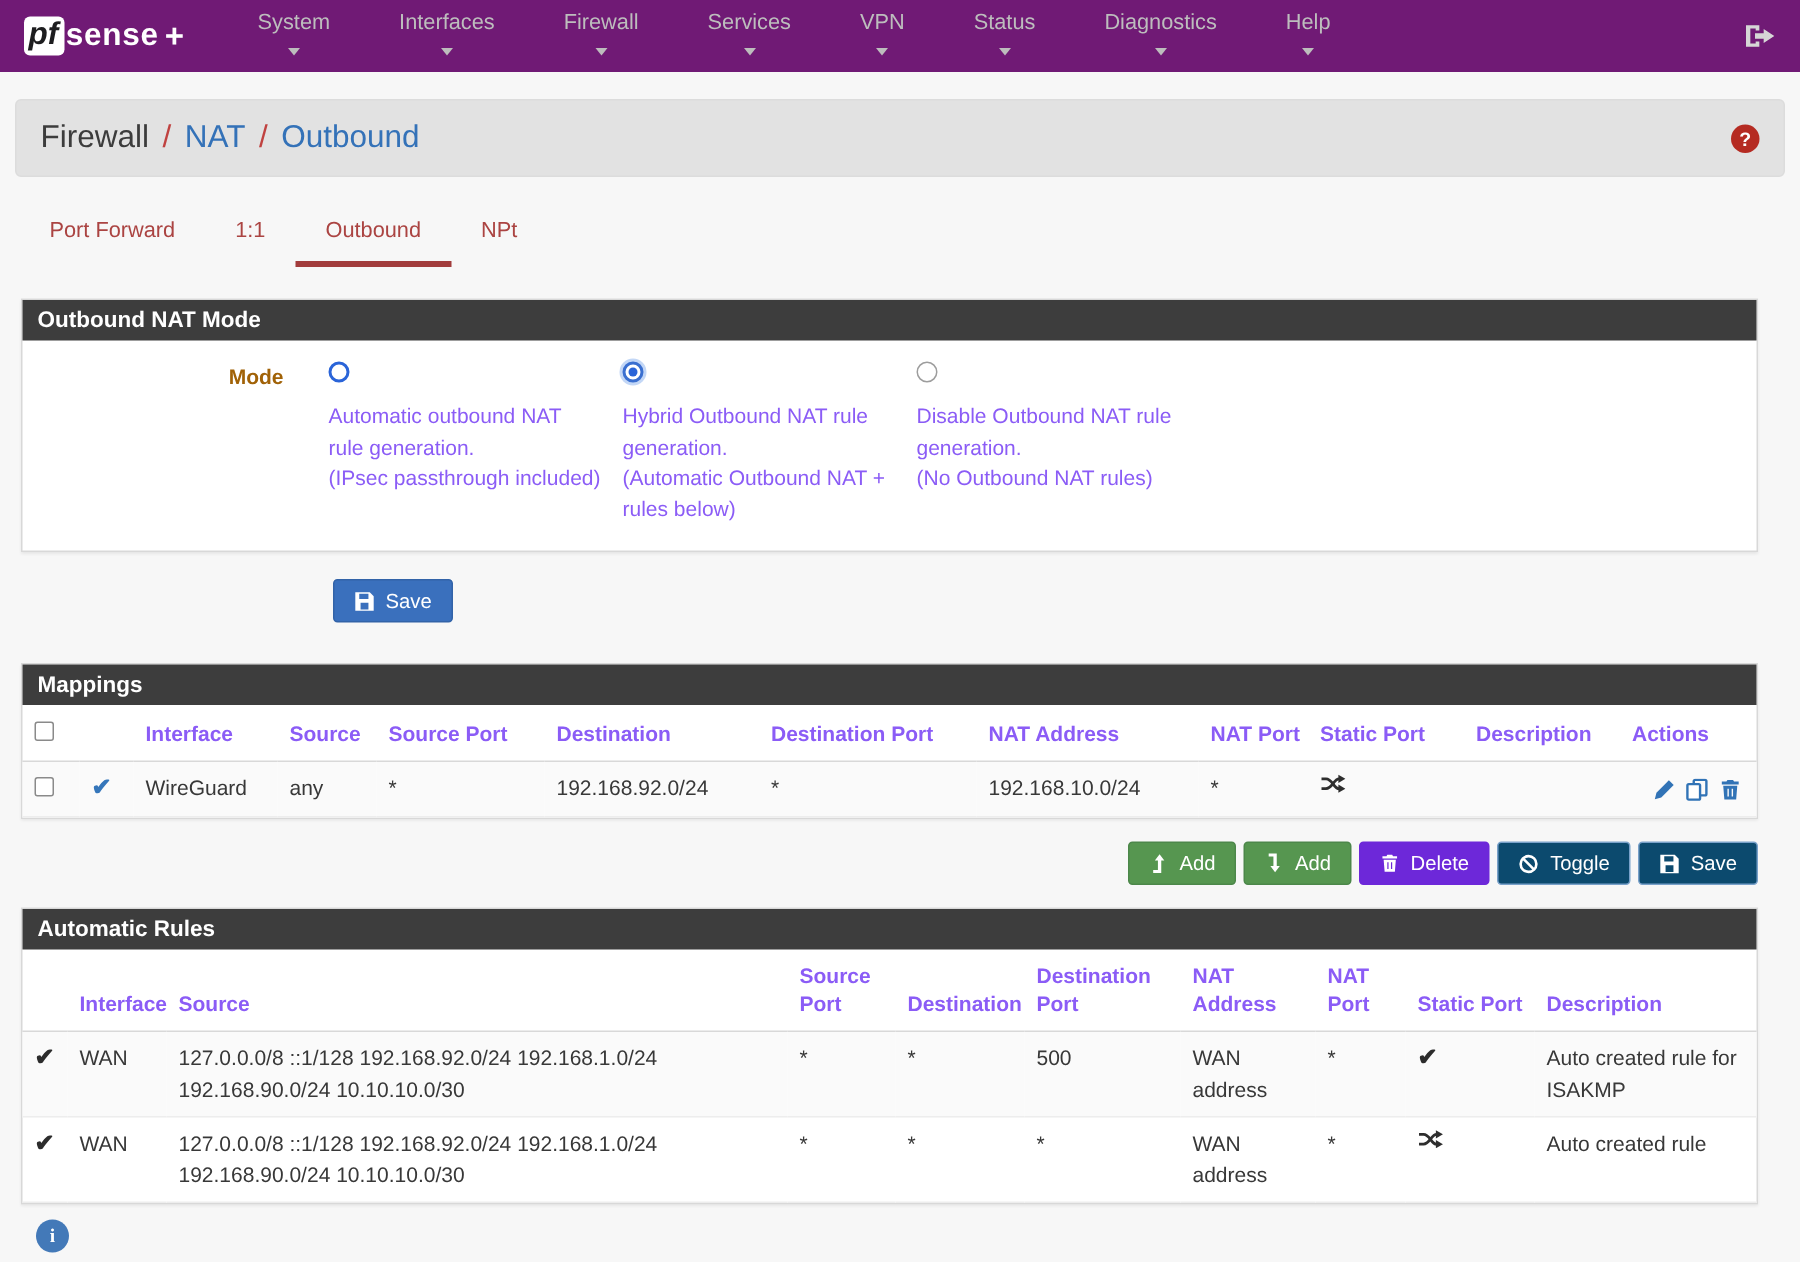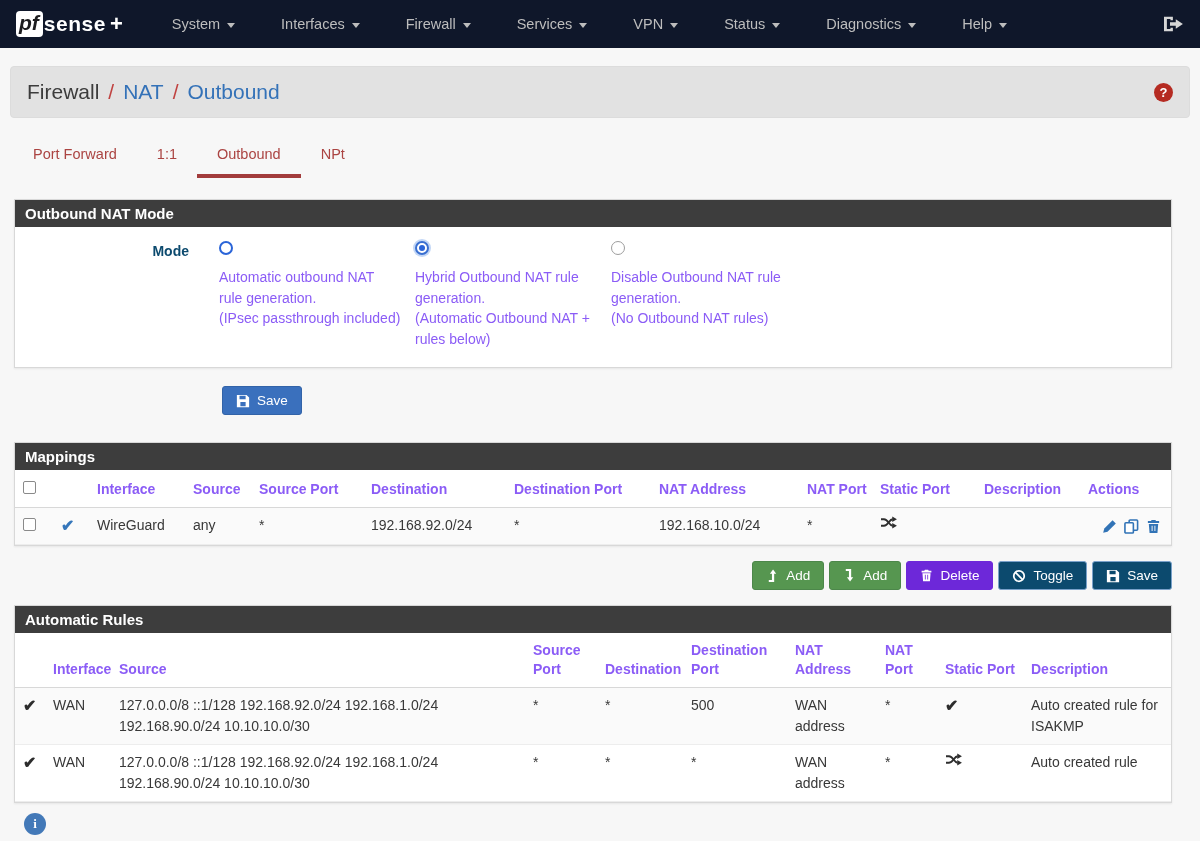--- a/index.html
+++ b/index.html
@@ -1,26 +1,26 @@
 <!DOCTYPE html>
 <html><head>
 <meta charset="utf-8">
 <style>
   * { margin:0; padding:0; box-sizing:border-box; }
   html,body { width:1200px; height:841px; overflow:hidden; }
   body { font-family:"Liberation Sans", sans-serif; background:#f7f7f7; font-size:14px; color:#363636; }
 
   
-  .navbar { height:48px; background:#0f172a; display:flex; align-items:center; padding:0 16px; }
+  .navbar { height:48px; background:#701a75; display:flex; align-items:center; padding:0 16px; }
   .logo { display:flex; align-items:center; cursor:pointer; margin-right:26px; }
   .logo-pf { background:#fff; color:#1d1d1f; font-style:italic; font-weight:bold; font-size:21px; padding:0 4px 2px 3px; border-radius:4px; line-height:24px; }
   .logo-sense { color:#fff; font-weight:bold; font-size:21px; margin-left:1px; letter-spacing:.5px; }
   .logo-plus { color:#fff; font-weight:bold; font-size:22px; margin-left:4px; }
   .nav-menu { display:flex; list-style:none; }
-  .nav-menu li { color:#bdbdbd; font-size:14.5px; padding:0 23px; height:35px; display:flex; align-items:center; gap:7px; cursor:pointer; }
+  .nav-menu li { color:#bdbdbd; font-size:14.5px; padding:0 23px; height:35px; display:flex; align-items:center; gap:7px; cursor:pointer;flex-direction:column; }
   .caret { display:inline-block; width:0; height:0; border-left:4px solid transparent; border-right:4px solid transparent; border-top:5px solid #bdbdbd; margin-top:2px; }
   .nav-logout { margin-left:auto; cursor:pointer; display:flex; align-items:center; }
 
   
   .breadcrumb { margin:18px 10px 0 10px; background:#e2e2e2; border:1px solid #dcdcdc; border-radius:4px; padding:13px 16px; font-size:21px; display:flex; align-items:center; }
   .bc-current { color:#3c3c3c; }
   .bc-sep { color:#c04240; margin:0 9px; }
   .bc-link { color:#3472b8; text-decoration:none; cursor:pointer; }
   .help-icon { margin-left:auto; width:19px; height:19px; border-radius:50%; background:#b52b22; color:#fff; font-size:13px; font-weight:bold; display:flex; align-items:center; justify-content:center; cursor:pointer; }
 
@@ -29,21 +29,21 @@
   .tabs li { color:#ab4442; font-size:14.5px; padding:10px 20px 12px 20px; cursor:pointer; border-bottom:4px solid transparent; }
   .tabs li.active { border-bottom-color:#a23c3c; }
 
   
   .panel { margin:0 28px 0 14px; background:#fff; border:1px solid #d8d8d8; box-shadow:0 1px 2px rgba(0,0,0,.07); }
   .panel-heading { background:#3d3d3d; color:#fff; font-weight:bold; font-size:15px; padding:4px 10px; line-height:19px; }
   .panel-mode { margin-top:21px; }
 
   
   .mode-row { display:flex; padding:14px 0 18px 0; }
-  .mode-label { flex:0 0 204px; text-align:right; padding:2px 30px 0 0; font-weight:bold; color:#0c4a6e; }
+  .mode-label { flex:0 0 204px; text-align:right; padding:2px 30px 0 0; font-weight:bold; color:#a16207; }
   .mode-options { display:flex; }
   .mode-option { width:196px; cursor:pointer; }
   .opt-text { color:#8b5cf6; width:182px; margin-top:9px; line-height:20.5px; white-space:pre-line; }
   .radio { display:inline-block; width:14px; height:14px; border-radius:50%; position:relative; background:#fff; }
   .radio.blue { border:2px solid #2a64d8; }
   .radio.checked { border:2px solid #3a6fd0; box-shadow:0 0 0 2px #c3d7f6; }
   .radio.checked::after { content:""; position:absolute; left:2px; top:2px; width:6px; height:6px; border-radius:50%; background:#2a64d8; }
   .radio.gray { border:1.5px solid #9d9d9d; }
 
   

